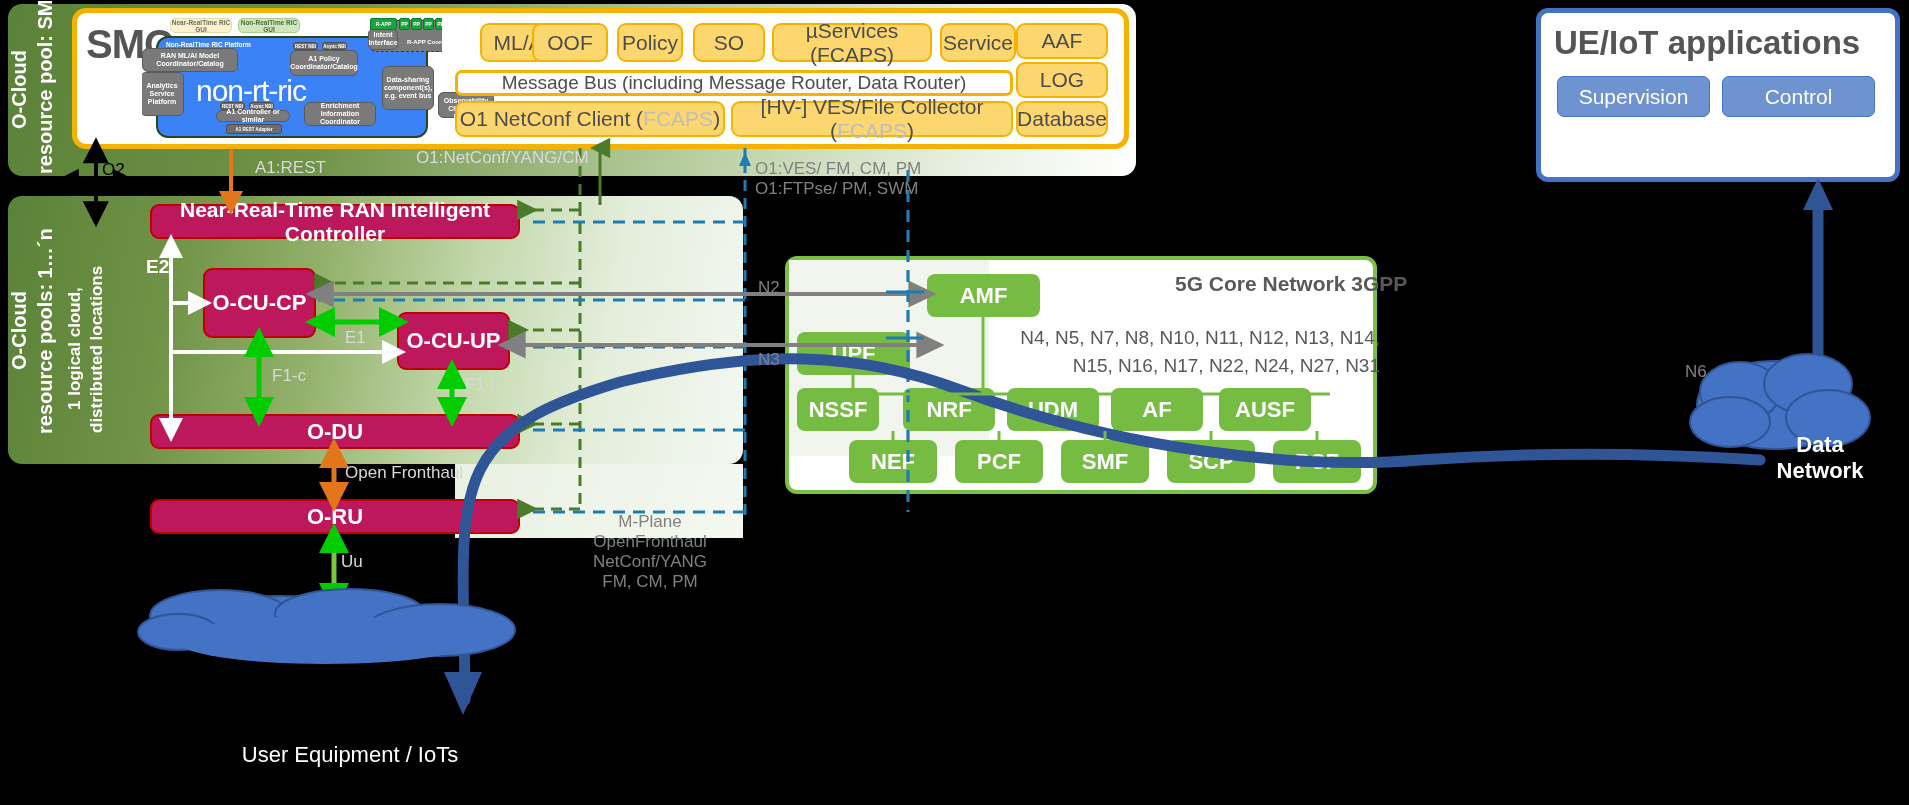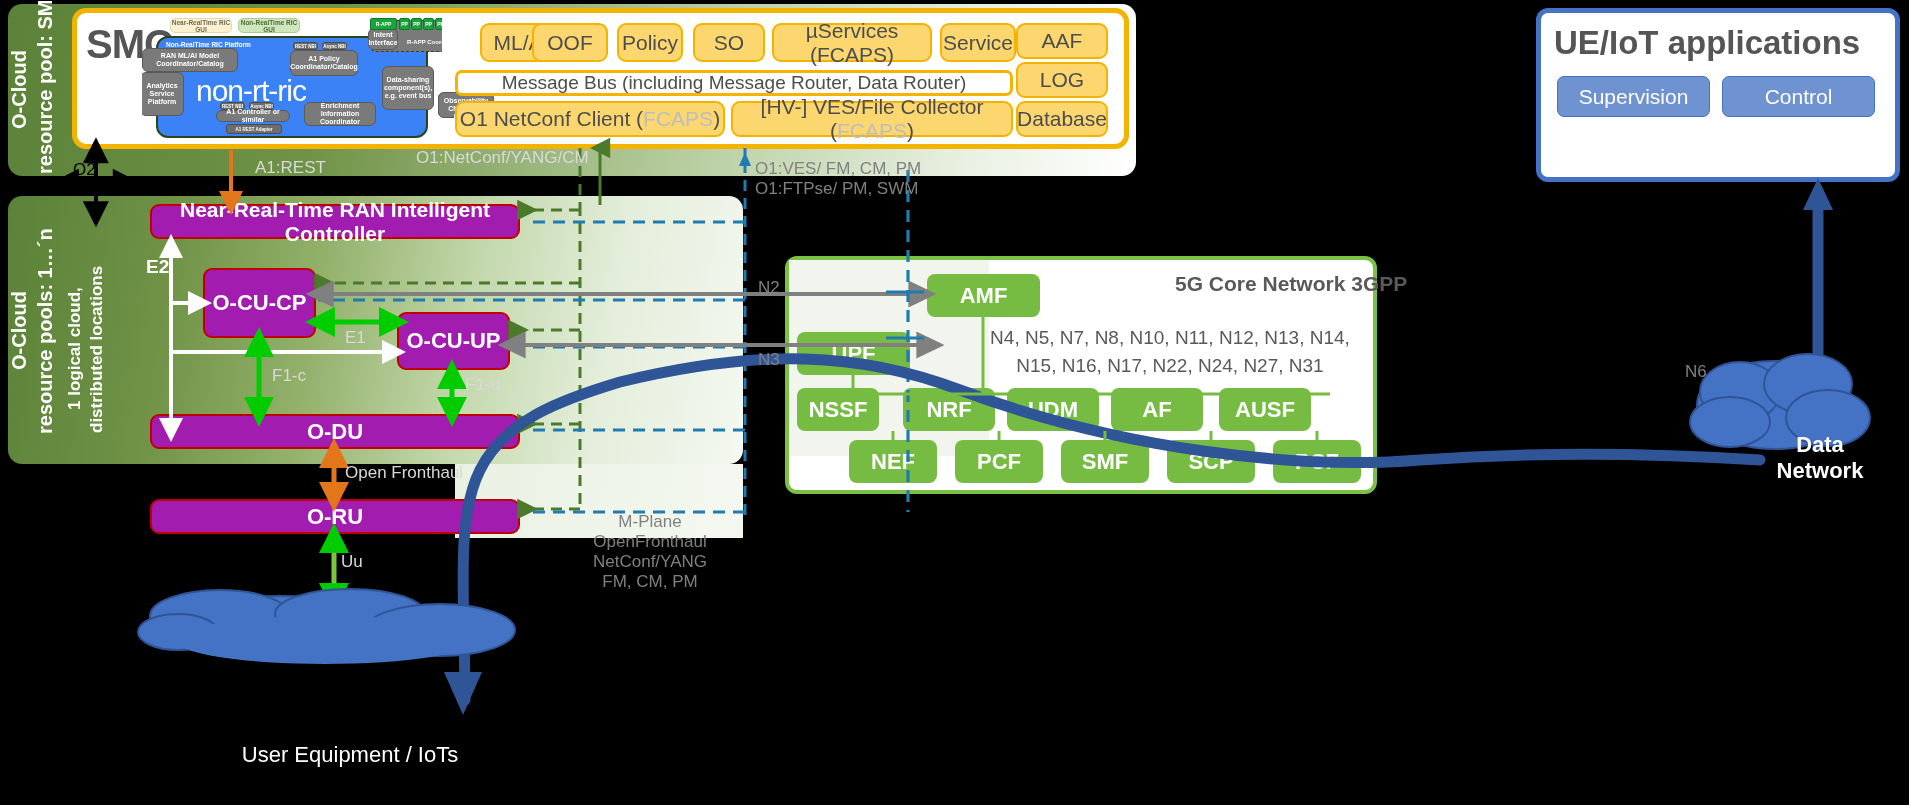--- a/index.html
+++ b/index.html
@@ -35,42 +35,42 @@
        font-weight:bold;display:flex;align-items:center;justify-content:center;}
   .ricgui{border-radius:5px;font-size:6.5px;font-weight:bold;display:flex;align-items:center;
           justify-content:center;text-align:center;color:#6b6b5a;}
   .gui-a{background:#fdf1cf;border:1px solid #e6d8a8;}
   .gui-b{background:#cfe6bd;border:1px solid #a9cd92;color:#4a6b3a;}
   .rappbox{background:#7a7a7a;border:1px dashed #3a3a3a;border-radius:6px;}
   .rapp{background:#19a33b;border:1px solid #0e7a29;border-radius:2px;color:#fff;
         font-size:5px;font-weight:bold;display:flex;align-items:center;justify-content:center;}
 
   
-  .pink{background:#a21caf;border:2px solid #c00000;border-radius:9px;color:#fff;
+  .pink{background:#be185d;border:2px solid #c00000;border-radius:9px;color:#fff;
         font-weight:bold;display:flex;align-items:center;justify-content:center;text-align:center;}
 
   
   .core-card{background:#fff;border:4px solid #7ac143;border-radius:12px;}
   .core-shade{background:#f1f5ee;}
   .gnode{background:#76bc43;border-radius:8px;color:#fff;font-weight:bold;font-size:22px;
          display:flex;align-items:center;justify-content:center;}
   .core-title{color:#595959;font-size:21px;font-weight:bold;}
-  .core-n{color:#595959;font-size:19px;text-align:center;line-height:1.45;}
+  .core-n{color:#595959;font-size:19px;text-align:right;line-height:1.45;}
 
   
   .ue-card{background:#fff;border:5px solid #4472c4;border-radius:12px;}
   .ue-title{color:#555;font-size:33px;font-weight:bold;}
   .ue-btn{background:#6f92d0;border:1px solid #4472c4;border-radius:7px;color:#fff;font-size:21px;
           display:flex;align-items:center;justify-content:center;}
 
   
   .lab{color:#d9d9d9;font-size:17px;white-space:nowrap;}
   .lab-dark{color:#808080;font-size:17px;white-space:nowrap;}
   .lab-w{color:#fff;font-size:19px;font-weight:bold;}
-  .lab-blk{color:#000;font-size:17px;}
+  .lab-blk{color:#000;font-size:17px;margin-left:29px;}
 
   svg.ovl{position:absolute;left:0;top:0;width:1909px;height:805px;pointer-events:none;}
 </style>
 </head>
 <body>
 
 <div class="abs ocloud ocloud-smo" style="left:8px;top:4px;width:1128px;height:172px;"></div>
 <div class="abs vlabel" style="left:6px;top:6px;width:58px;height:168px;font-size:20px;line-height:26px;">
   <span>O-Cloud</span><br>
   <span>resource pool: SMO</span>

